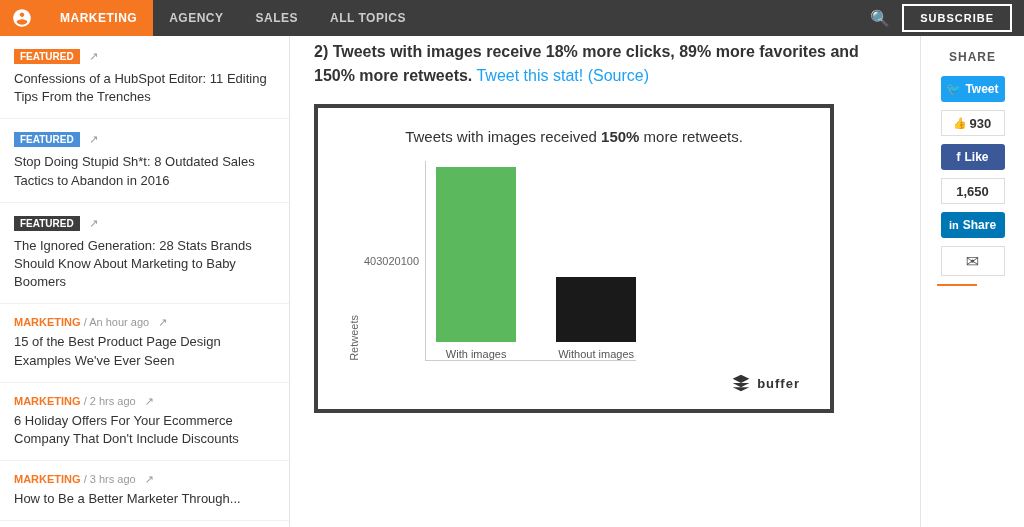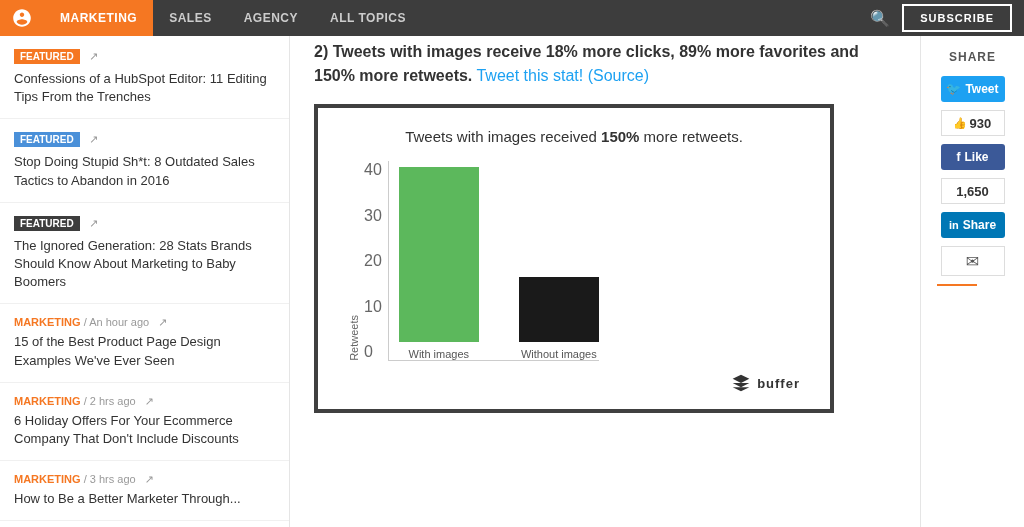--- a/index.html
+++ b/index.html
@@ -38,21 +38,21 @@
     .main { flex: 1; padding: 4px 24px; overflow-y: auto; }
     .article-stat { font-size: 16px; color: #333; line-height: 1.5; margin-bottom: 16px; font-weight: normal; }
     .article-stat strong { font-weight: bold; }
     .tweet-link { color: #1da1f2; text-decoration: none; cursor: pointer; }
     .source-link { color: #1da1f2; text-decoration: none; cursor: pointer; }
 
     
     .chart-box { border: 4px solid #404040; padding: 20px 30px 16px; max-width: 520px; }
     .chart-title { text-align: center; font-size: 15px; color: #333; margin-bottom: 16px; }
     .chart-title strong { font-weight: bold; }
-    .chart-yaxis { display: flex; flex-direction: column; justify-content: space-between; align-items: flex-start; padding-right: 6px; height: 200px; font-size: 16px; color: #666; }
+    .chart-yaxis { display: flex; justify-content: space-between; align-items: center; padding-right: 6px; height: 200px; font-size: 11px; color: #666; }
     .chart-bars { display: flex; align-items: flex-end; height: 200px; gap: 40px; padding-left: 10px; border-left: 1px solid #ccc; border-bottom: 1px solid #ccc; }
     .bar-group { display: flex; flex-direction: column; align-items: center; }
     .bar { width: 80px; }
     .bar.green { background: #5cb85c; }
     .bar.black { background: #1a1a1a; }
     .bar-label { font-size: 11px; color: #555; margin-top: 6px; text-align: center; }
     .chart-ylabel { font-size: 11px; color: #666; writing-mode: vertical-rl; transform: rotate(180deg); margin-right: 4px; }
     .chart-ylabel-wrap { display: flex; align-items: center; }
     .buffer-logo { text-align: right; margin-top: 12px; font-size: 18px; color: #333; display: flex; align-items: center; justify-content: flex-end; gap: 6px; }
     .buffer-logo span { font-size: 13px; font-weight: bold; letter-spacing: 1px; }
@@ -71,22 +71,22 @@
 </head>
 <body>
 
 <nav class="nav">
   <div class="nav-logo">
     <svg viewBox="0 0 40 40" xmlns="http://www.w3.org/2000/svg">
       <path d="M20 4C11.2 4 4 11.2 4 20s7.2 16 16 16 16-7.2 16-16S28.8 4 20 4zm0 6c2.2 0 4 1.8 4 4s-1.8 4-4 4-4-1.8-4-4 1.8-4 4-4zm0 22.4c-4 0-7.6-2-9.8-5 .1-3.2 6.6-5 9.8-5 3.2 0 9.7 1.8 9.8 5-2.2 3-5.8 5-9.8 5z"></path>
     </svg>
   </div>
   <div class="nav-item active">MARKETING</div>
+  <div class="nav-item">AGENCY</div>
   <div class="nav-item">SALES</div>
-  <div class="nav-item">AGENCY</div>
   <div class="nav-item">ALL TOPICS</div>
   <div class="nav-spacer"></div>
   <div class="nav-search">🔍</div>
   <button class="nav-subscribe">SUBSCRIBE</button>
 </nav>
 
 <div class="layout">
 
   <aside class="sidebar">
 

